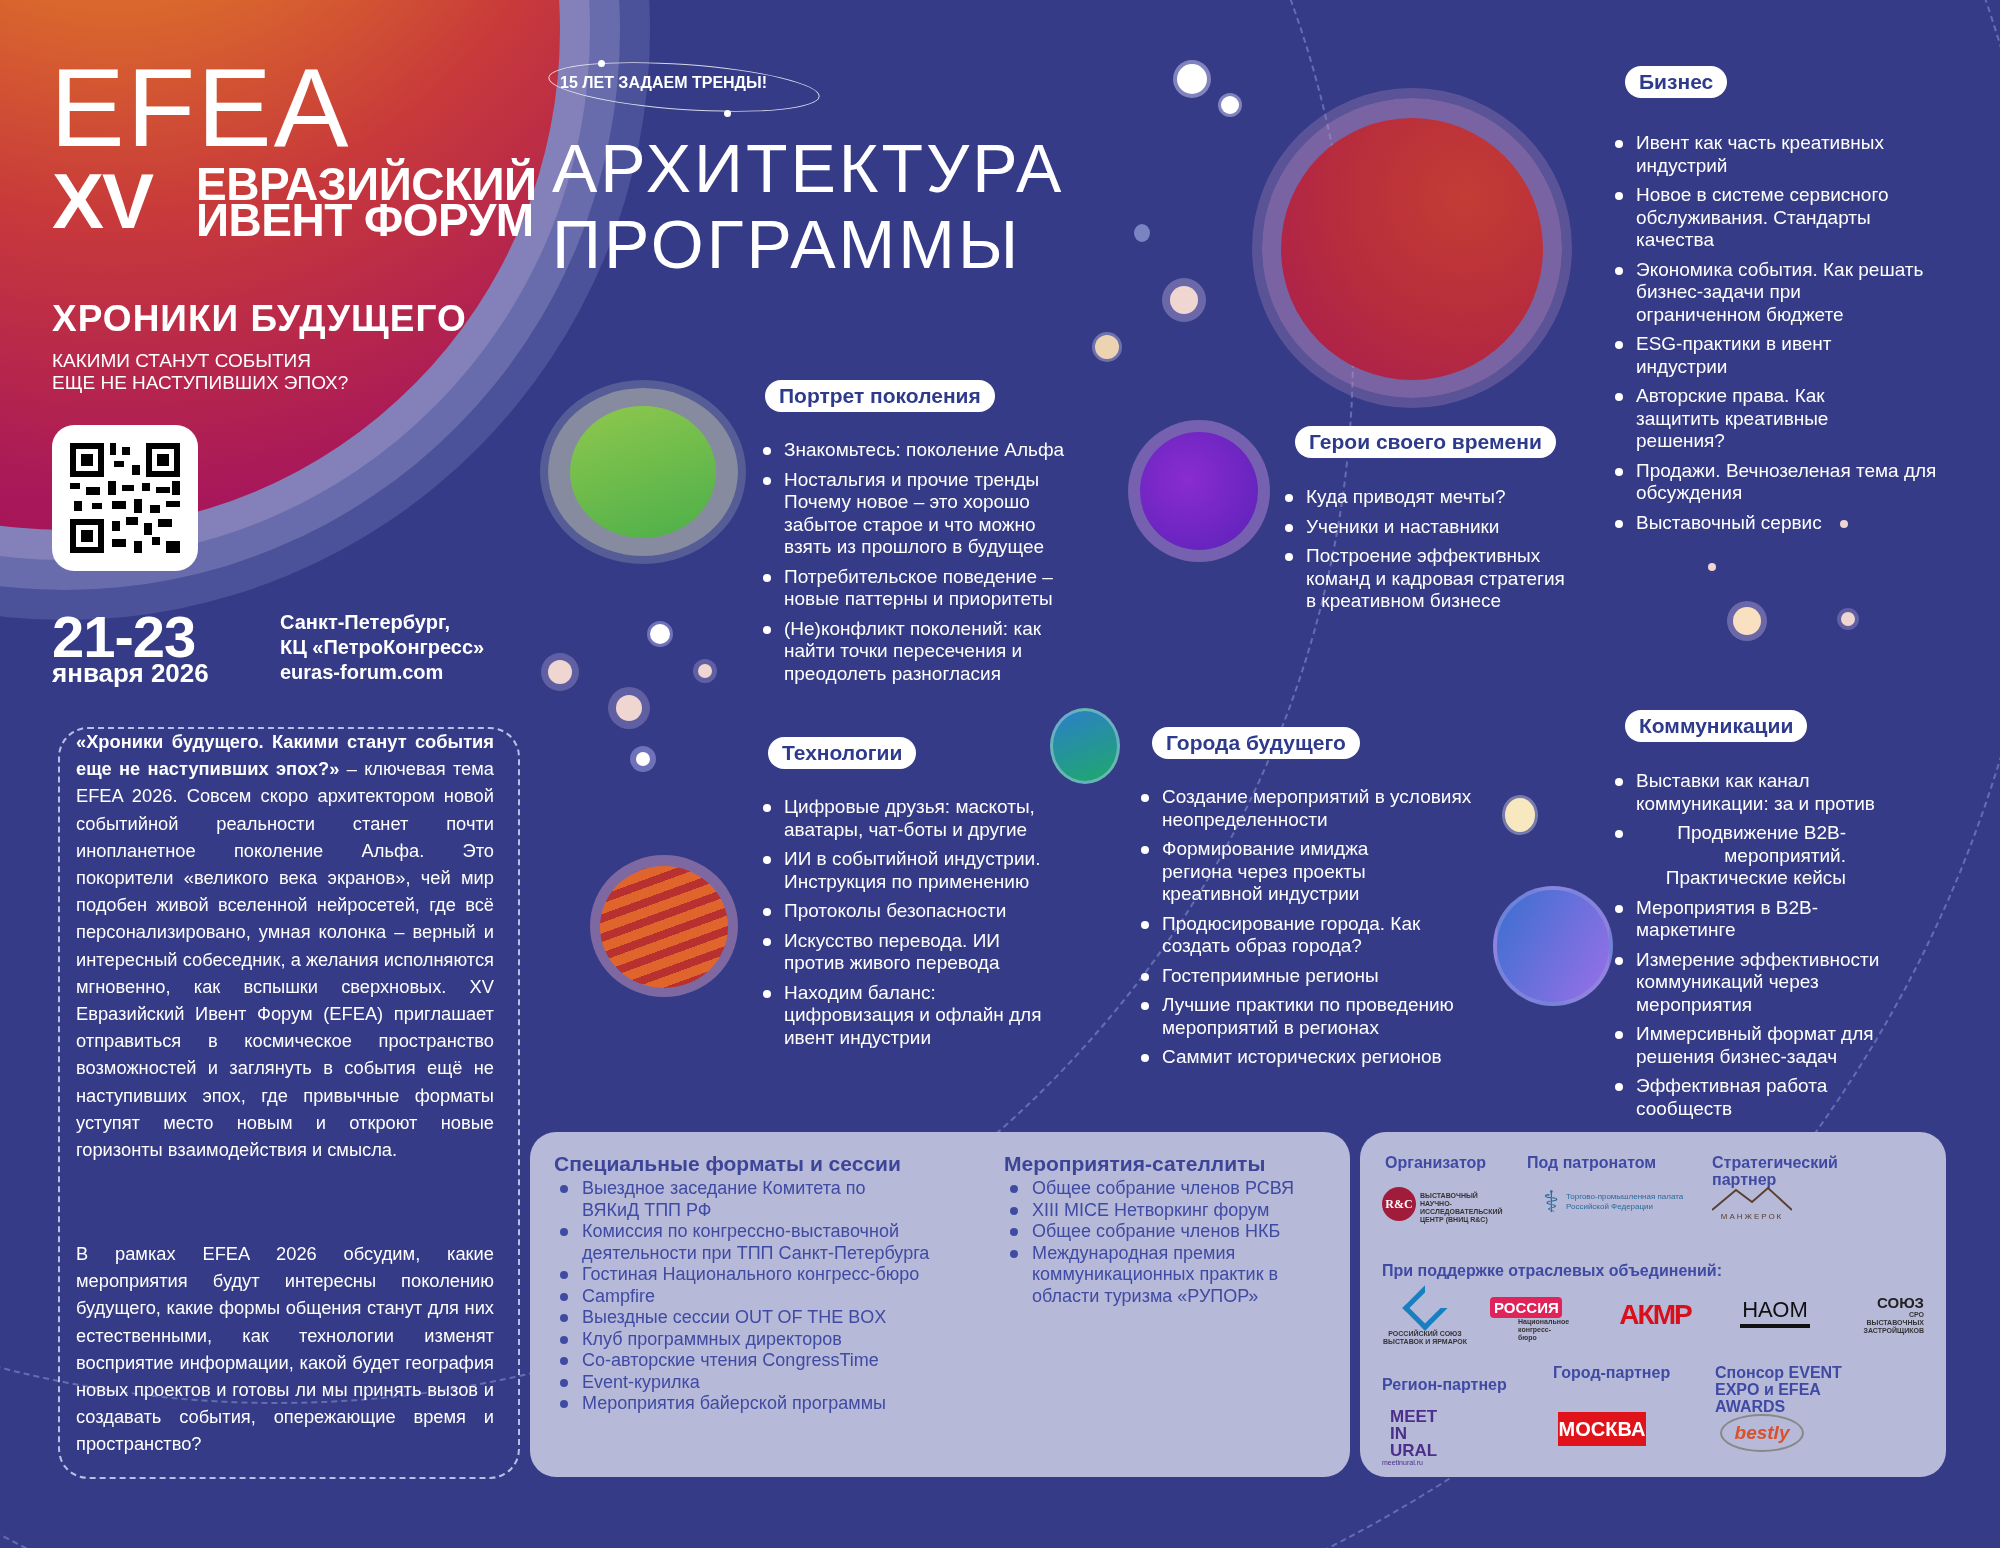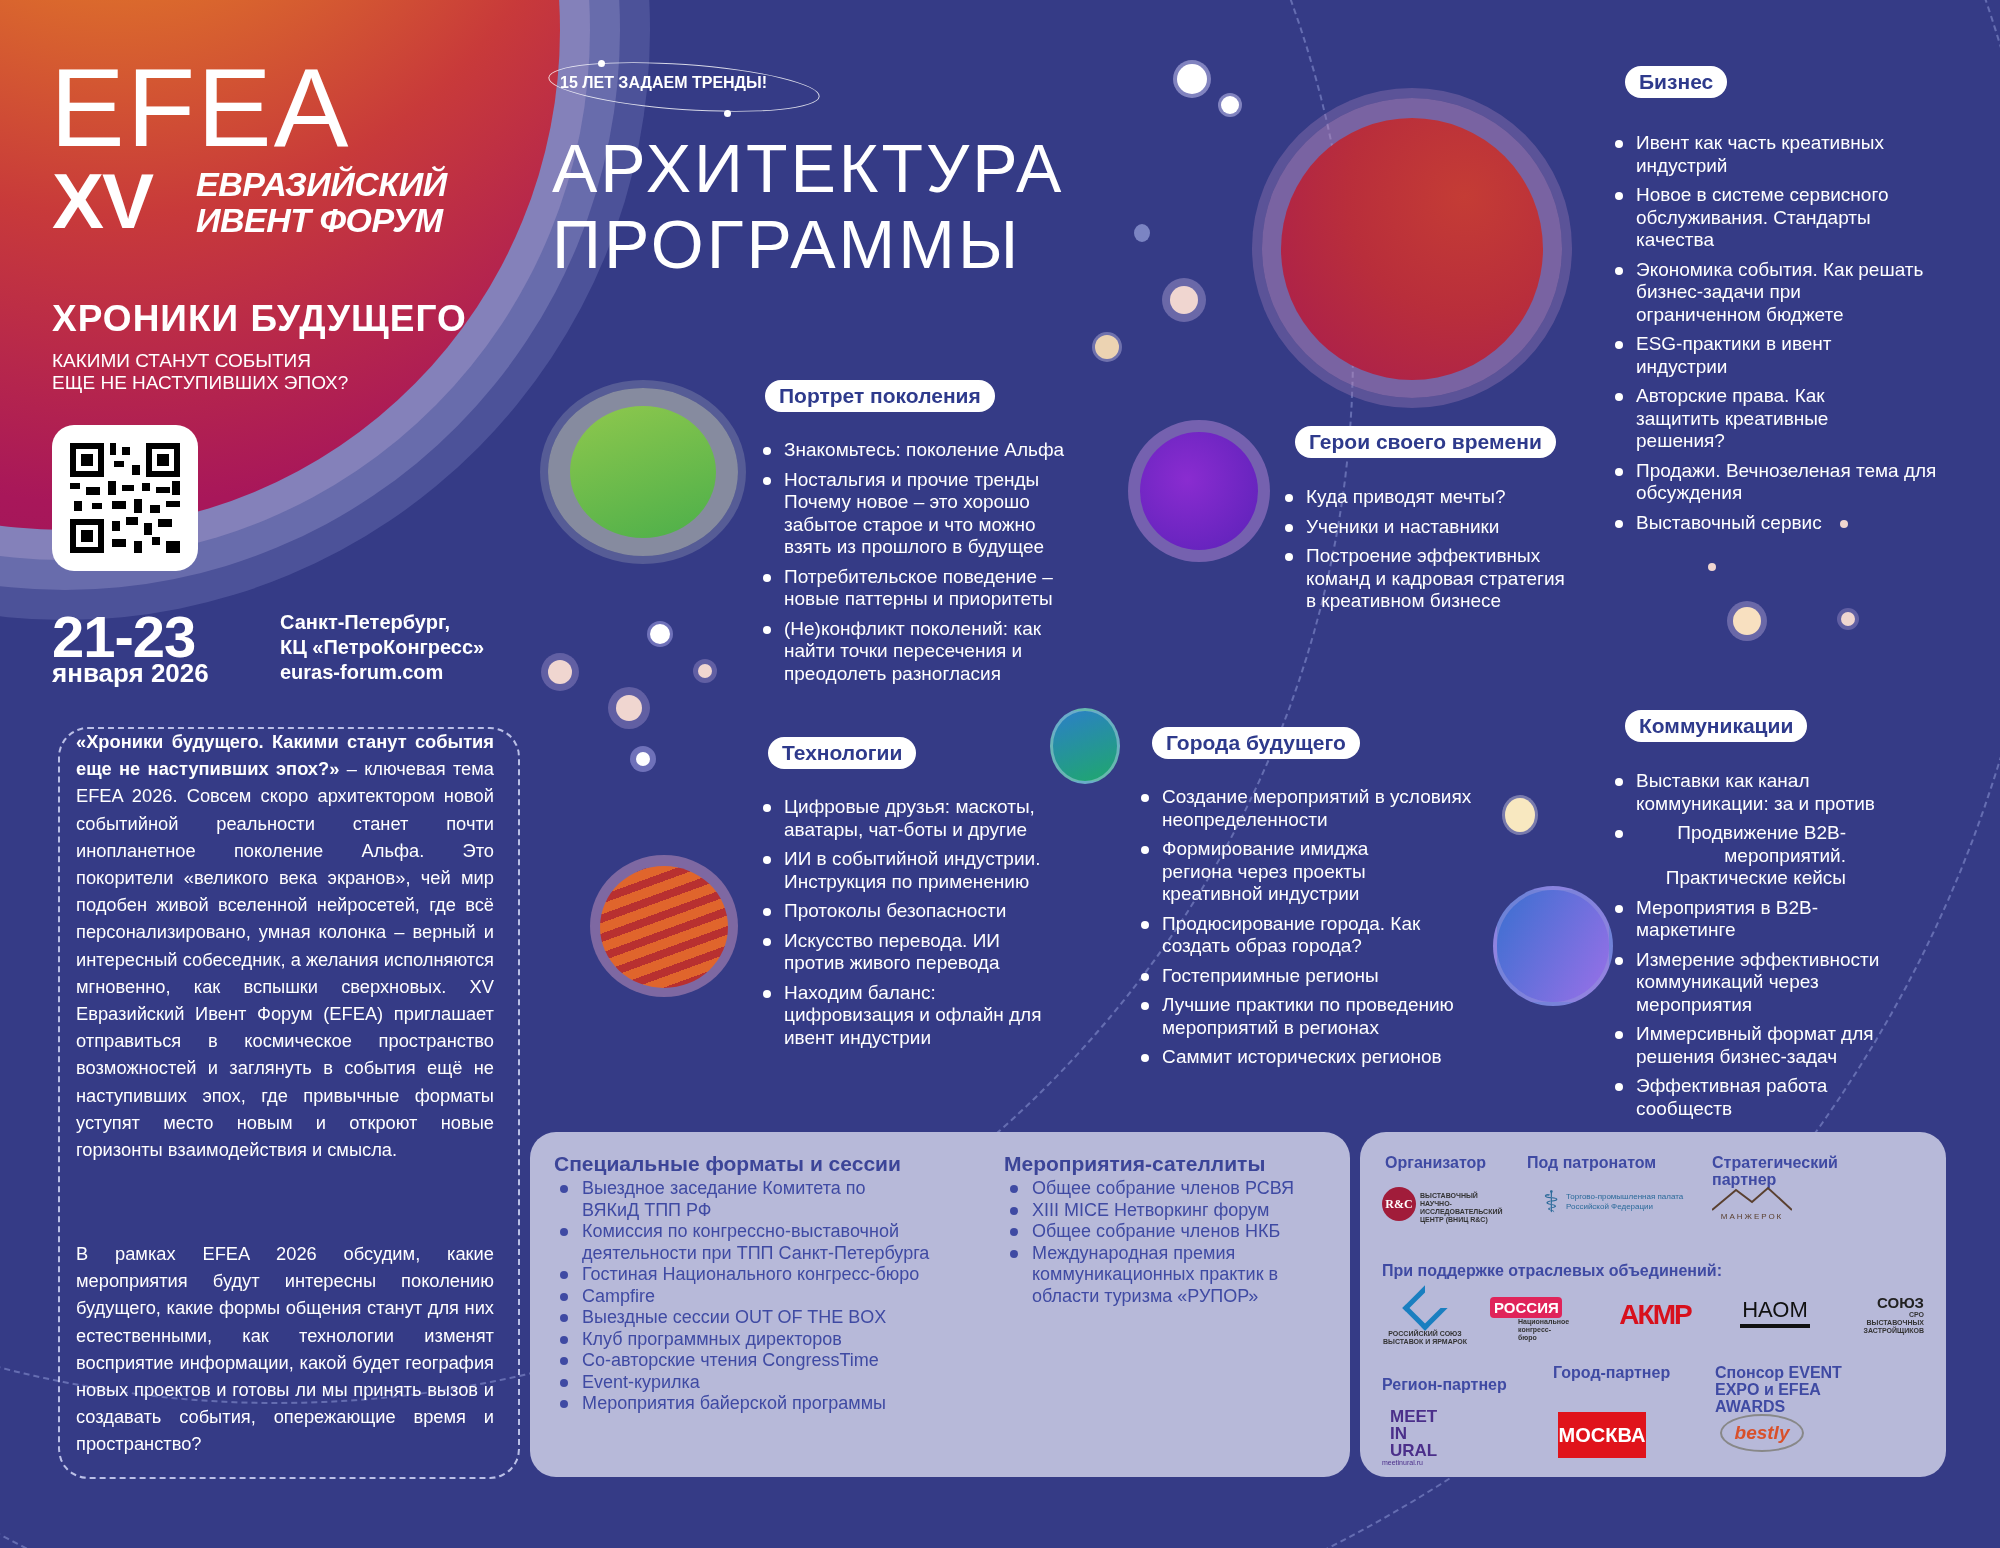--- a/index.html
+++ b/index.html
@@ -6,21 +6,21 @@
   body{width:2000px;height:1548px;overflow:hidden;position:relative;
     background:#353b86;font-family:"Liberation Sans","DejaVu Sans",sans-serif;color:#fff;}
   .abs{position:absolute;}
   
   .sun-ring{position:absolute;border-radius:50%;}
   .sun{position:absolute;left:-430px;top:-470px;width:990px;height:1000px;border-radius:50%;
     background:radial-gradient(circle at 55% 20%,#e8a11a 0%,#dd6f2b 25%,#c83a3a 50%,#a8175a 80%,#9a1659 100%);}
   .orbit{position:absolute;border:2px dashed rgba(160,170,230,.45);border-radius:50%;}
   .logo-efea{left:50px;top:52px;font-size:112px;font-weight:400;letter-spacing:2px;line-height:1;}
   .logo-xv{left:52px;top:162px;font-size:78px;font-weight:900;line-height:1;letter-spacing:-2px;}
-  .logo-sub{left:196px;top:166px;font-size:34px;font-weight:900;line-height:36px;letter-spacing:-0.5px;font-style:italic;}
+  .logo-sub{left:196px;top:166px;font-size:46px;font-weight:900;line-height:36px;letter-spacing:-0.5px;}
   .chron-title{left:52px;top:298px;font-size:37px;font-weight:700;letter-spacing:1px;}
   .chron-sub{left:52px;top:350px;font-size:19px;line-height:22px;}
   .qr{left:52px;top:425px;width:146px;height:146px;background:#fff;border-radius:22px;}
   .date-big{left:52px;top:608px;font-size:58px;font-weight:900;line-height:1;letter-spacing:-1px;}
   .date-small{left:52px;top:658px;font-size:26px;font-weight:900;}
   .place{left:280px;top:610px;font-size:20px;font-weight:700;line-height:25px;}
   .intro-box{left:58px;top:727px;width:462px;height:752px;border:2px dashed rgba(220,225,255,.8);border-radius:30px;box-sizing:border-box;}
   .intro-text{left:76px;top:728px;width:418px;font-size:18.3px;line-height:27.2px;text-align:justify;}
   .intro-text b{font-weight:700;}
   .intro-p2{left:76px;top:1240px;width:418px;font-size:18.3px;line-height:27.2px;text-align:justify;}
@@ -272,15 +272,15 @@
   </div>
 
   <div class="plabel" style="left:22px;top:244px;">Регион-партнер</div>
   <div class="plabel" style="left:193px;top:232px;">Город-партнер</div>
   <div class="plabel" style="left:355px;top:232px;width:160px;">Спонсор EVENT EXPO и EFEA AWARDS</div>
 
   <div class="abs" style="left:22px;top:276px;width:60px;">
     <div style="font-size:17px;font-weight:900;color:#4b2f8a;line-height:17px;width:48px;margin-left:8px;">MEET IN URAL</div>
     <div style="font-size:7px;color:#4b2f8a;">meetinural.ru</div>
   </div>
-  <div class="logo" style="left:198px;top:280px;width:88px;height:46px;background:#e0131b;color:#fff;font-size:20px;">МОСКВА</div>
+  <div class="logo" style="left:198px;top:280px;width:88px;height:34px;background:#e0131b;color:#fff;font-size:20px;">МОСКВА</div>
   <div class="logo" style="left:360px;top:282px;width:80px;height:34px;border:2px solid #888;border-radius:50%;color:#d9502a;font-size:19px;font-style:italic;">bestly</div>
 </div>
 
 </body></html>

